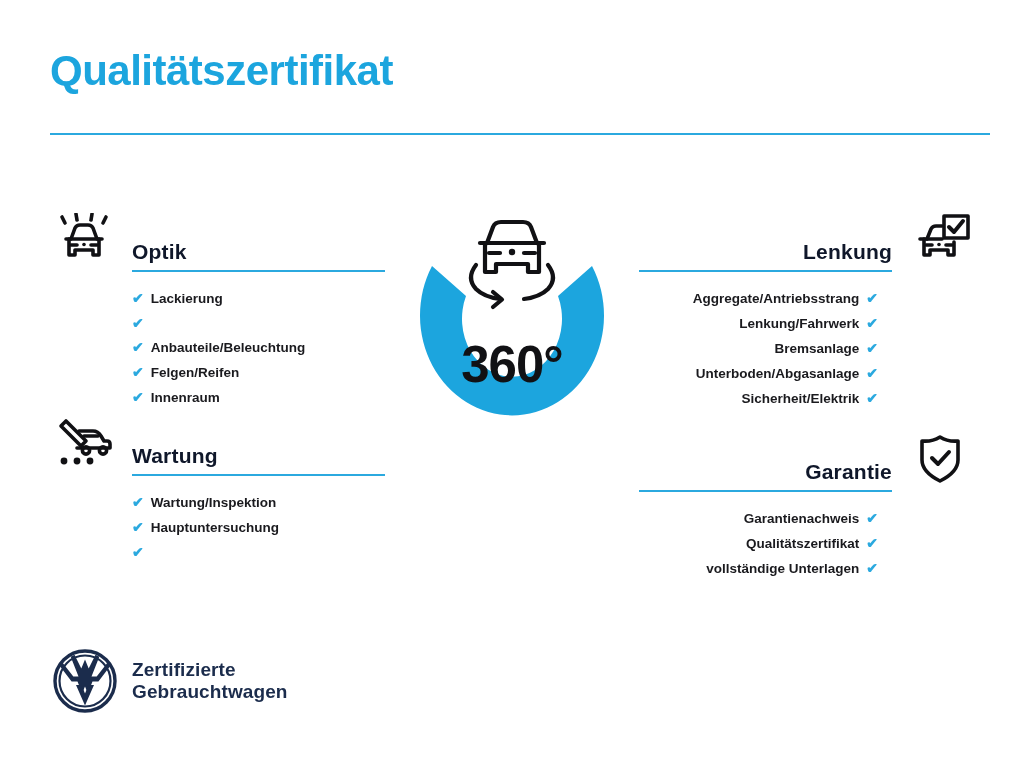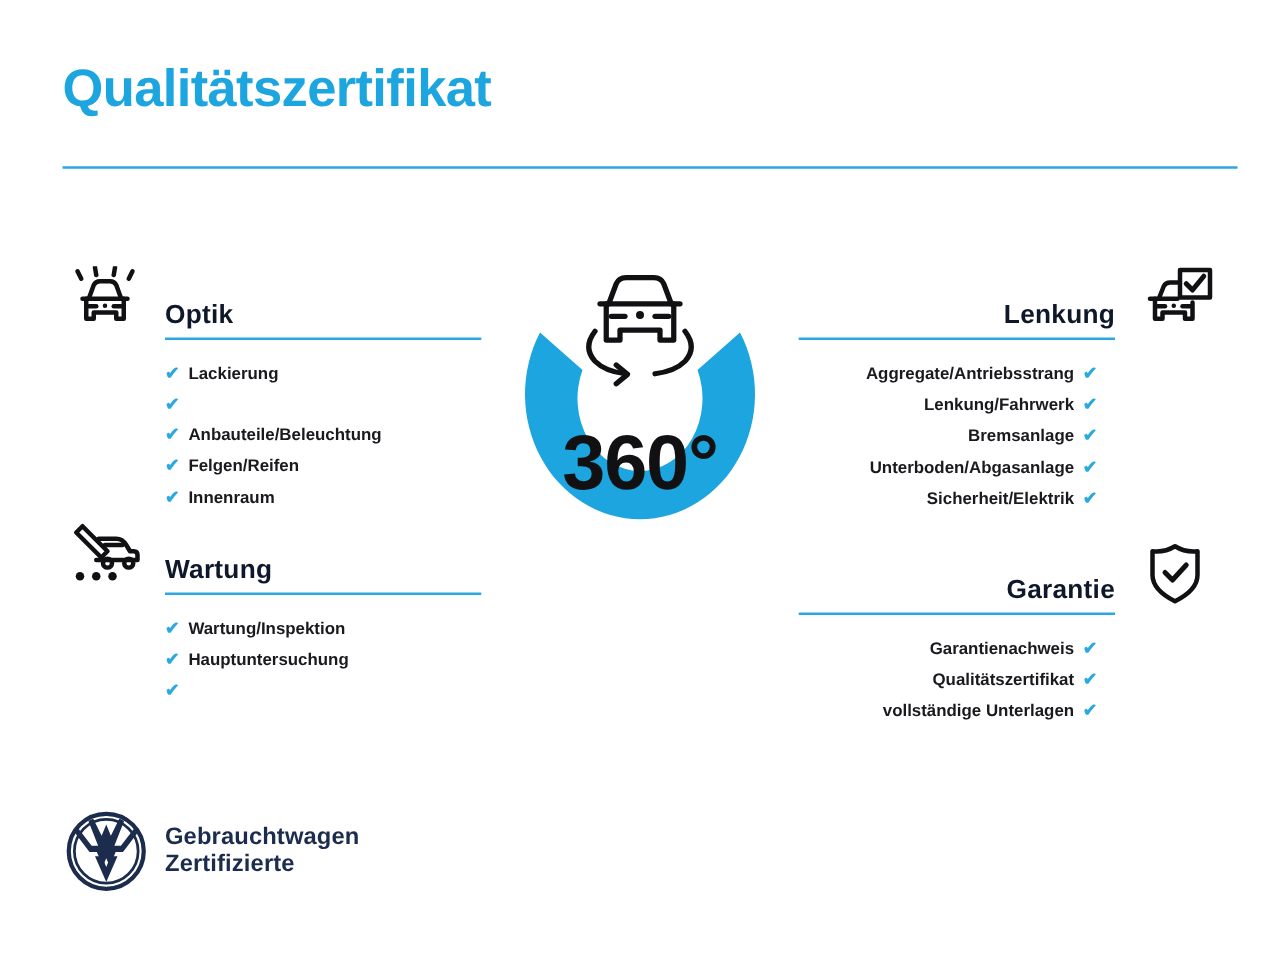--- a/index.html
+++ b/index.html
@@ -117,21 +117,21 @@
     width: 280px;
     height: 292px;
   }
   #badge svg { display: block; }
   #badge-degrees {
     position: absolute;
     left: 0;
     top: 139px;
     width: 280px;
     text-align: center;
-    font-size: 62px;
+    font-size: 51px;
     font-weight: bold;
     color: #111114;
     letter-spacing: -1px;
   }
 
   
   #vw-logo-block {
     position: absolute;
     left: 52px;
     top: 648px;
@@ -332,16 +332,16 @@
     <svg width="66" height="66" viewBox="0 0 66 66">
       <circle cx="33" cy="33" r="30" fill="none" stroke="#1B2C4C" stroke-width="3.4"></circle>
       <circle cx="33" cy="33" r="25.5" fill="none" stroke="#1B2C4C" stroke-width="2.2"></circle>
       <path d="M33 11.5 L29.3 20.5 L22.5 6.8 L18.7 8.8 L26.5 28.5 L21.3 28.5 L10.2 14.2 L7.6 17.8 L19.6 33.5
                L25.5 33.5 L30.2 45.2 L33 38.5 L35.8 45.2 L40.5 33.5 L46.4 33.5 L58.4 17.8 L55.8 14.2 L44.7 28.5
                L39.5 28.5 L47.3 8.8 L43.5 6.8 L36.7 20.5 Z" fill="#1B2C4C"></path>
       <path d="M24.0 37.0 L33 57.5 L42.0 37.0 L36.5 37.0 L33 45.5 L29.5 37.0 Z" fill="#1B2C4C"></path>
     </svg>
   </span>
   <span id="vw-wordmark">
+    <div>Zertifizierte</div>
     <div>Gebrauchtwagen</div>
-    <div>Zertifizierte</div>
   </span>
 </div>
 
 </body></html>

